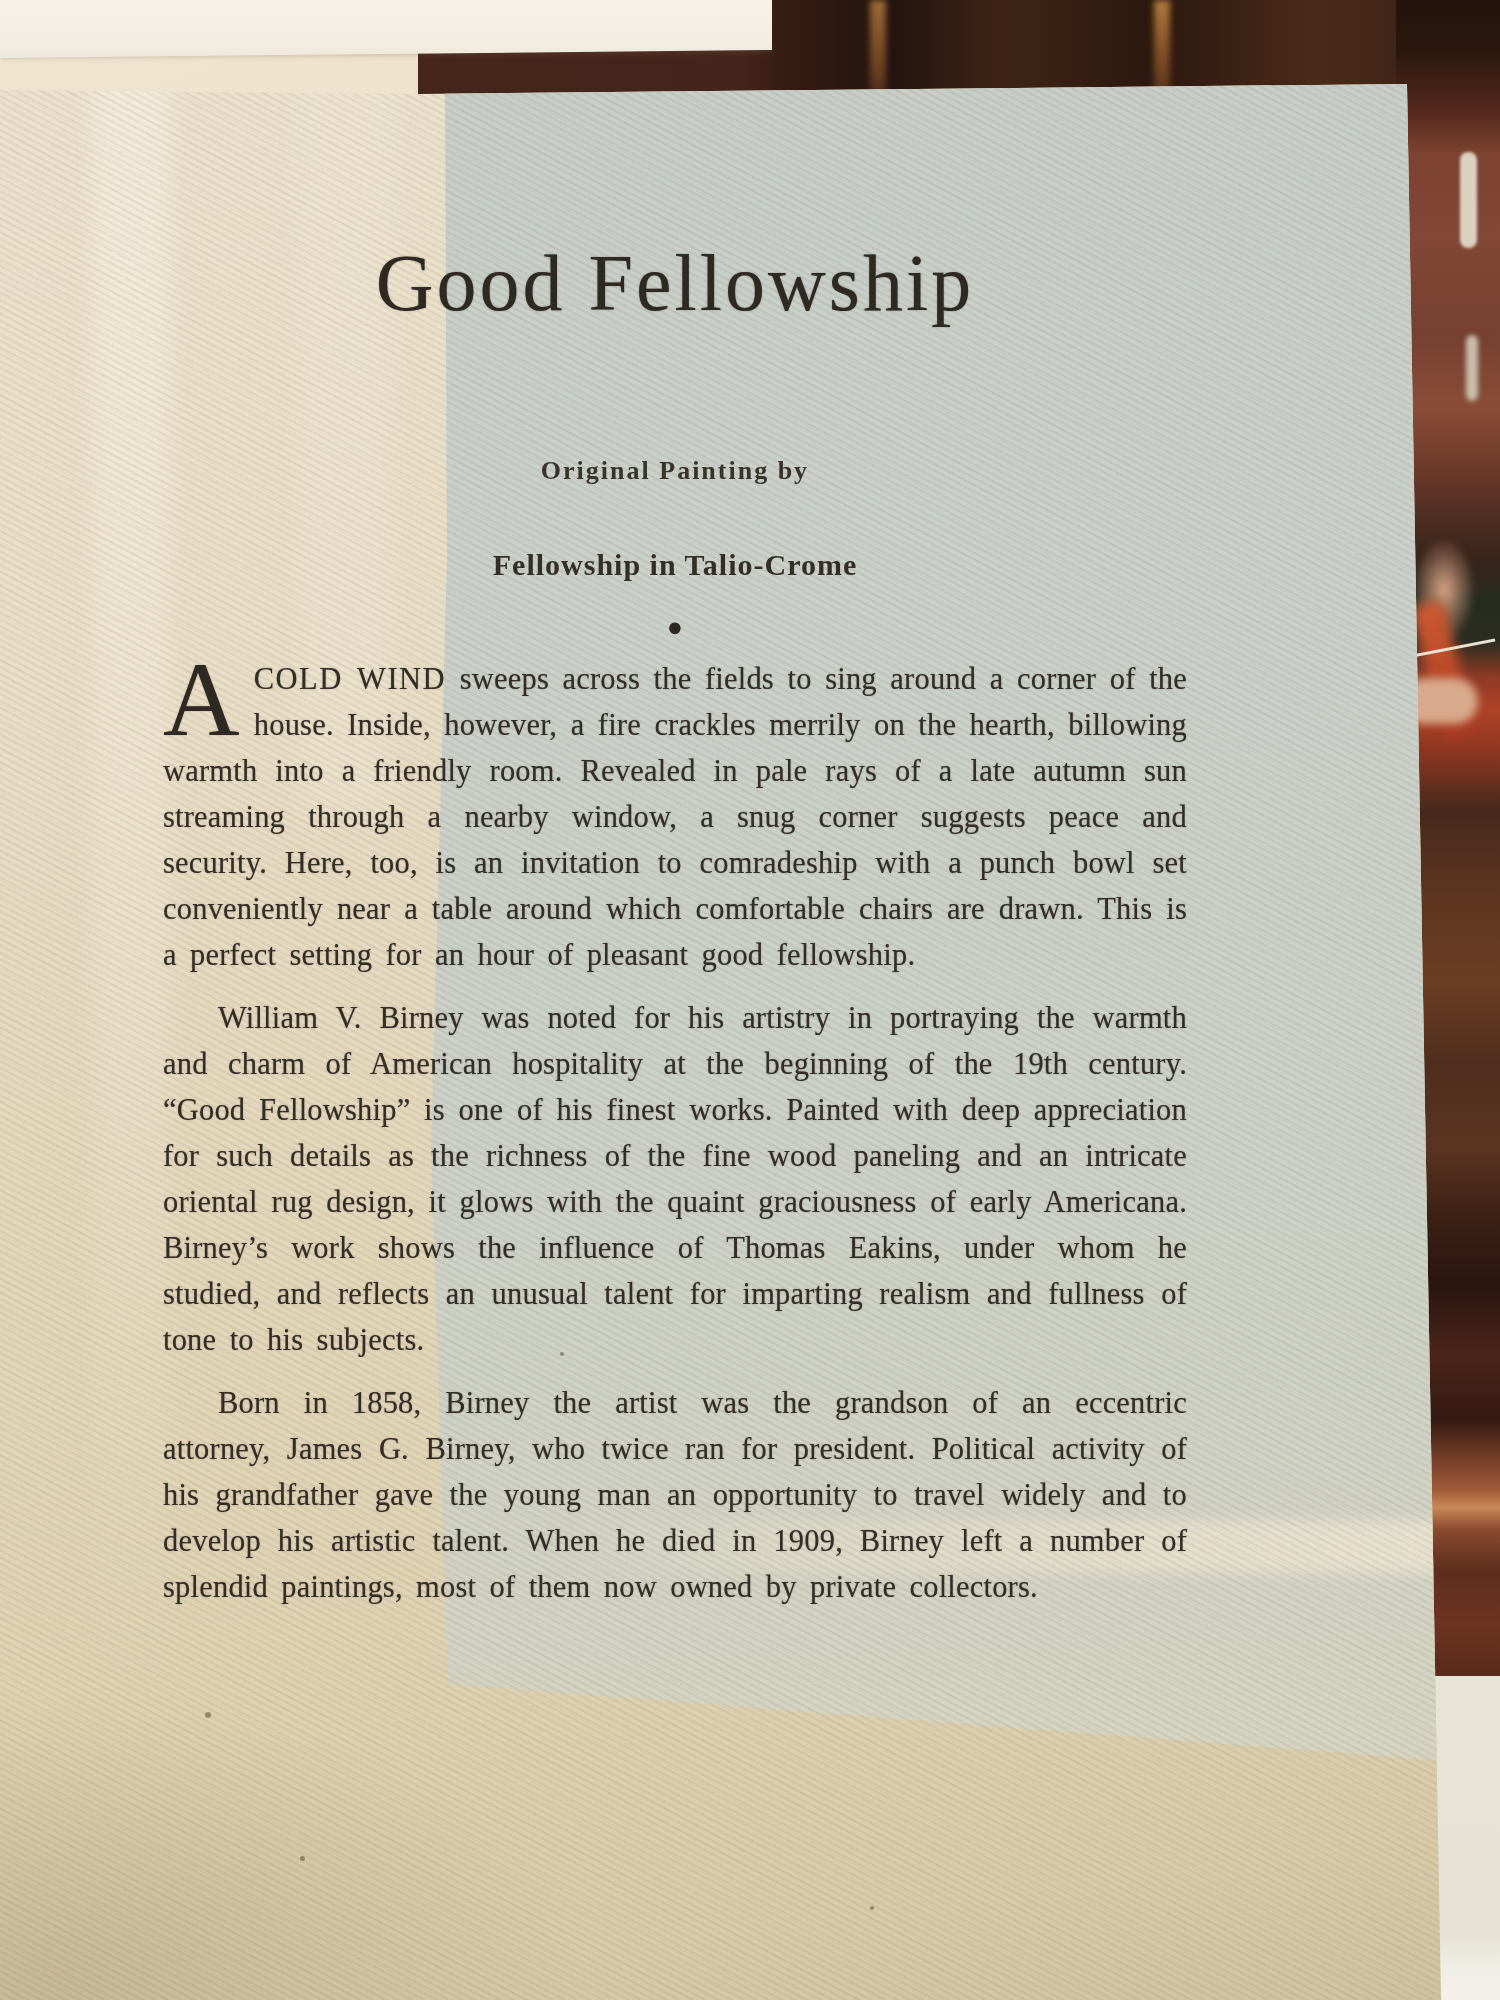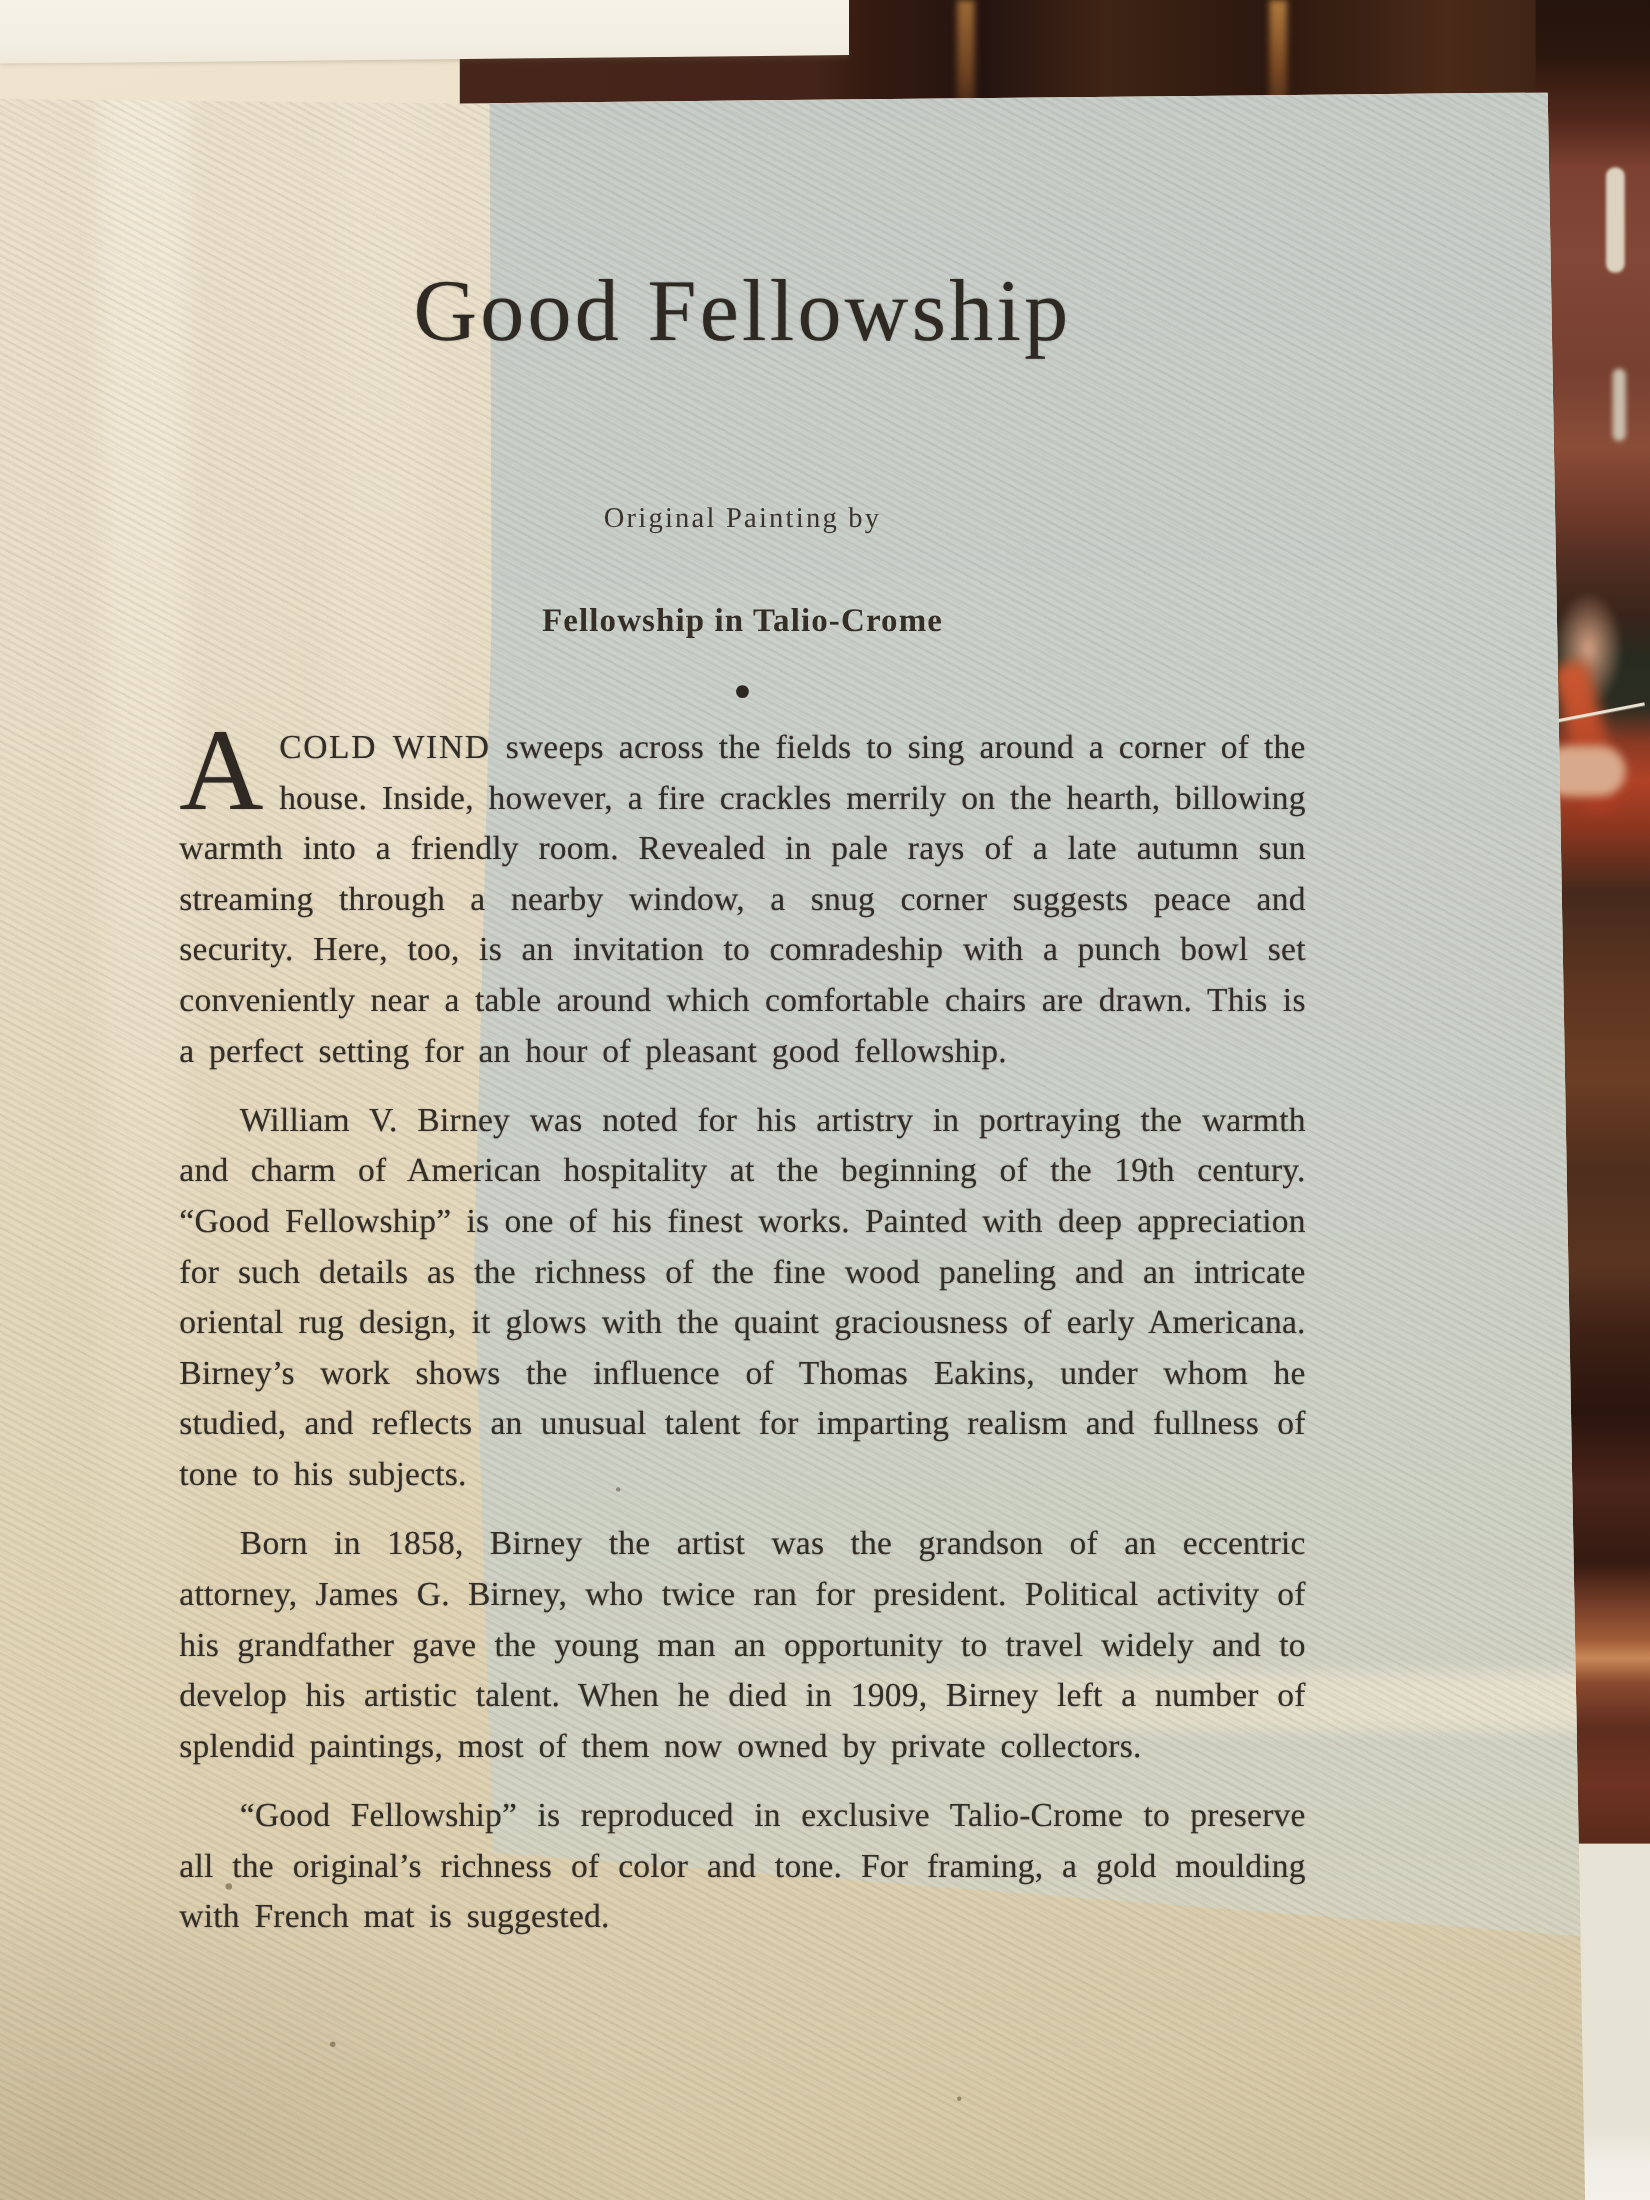--- a/index.html
+++ b/index.html
@@ -97,21 +97,21 @@
   .white-sheet{
     left:0;top:0;width:772px;height:58px;
     clip-path:polygon(0 0,100% 0,100% 50px,0 58px);
     background:linear-gradient(180deg,#f6f2e8 0%,#f3eee3 70%,#efe9db 100%);
   }
   
   .doc{left:163px;top:0;width:1024px;height:2000px;color:#332d27;}
   .doc .centered{left:0;width:100%;text-align:center;}
   .title{top:238px;font-size:80px;letter-spacing:3px;font-weight:400;color:#2e2923;
     text-shadow:0 0 1.5px rgba(46,41,35,.5);}
-  .byline{top:456px;font-size:26px;letter-spacing:2px;color:#3a332c;font-weight:400;}
+  .byline{top:456px;font-size:26px;letter-spacing:2px;color:#3a332c;font-weight:700;}
   .artist{top:498px;font-size:31px;letter-spacing:2.5px;font-weight:700;color:#342e27;}
   .process{top:548px;font-size:30px;letter-spacing:1px;font-weight:700;color:#342e27;}
   .bullet{top:612px;font-size:27px;color:#2c2721;}
   .body{left:0;top:656px;width:1024px;text-align:justify;
     font-size:30.5px;line-height:46px;word-spacing:5.5px;letter-spacing:.2px;
     color:#332d27;text-shadow:0 0 1.2px rgba(51,45,39,.5);}
   .body p{margin:0 0 17px 0;text-indent:55px;}
   .body p.first{text-indent:0;}
   .dropcap{float:left;font-size:106px;line-height:80px;padding:4px 14px 0 0;color:#2e2923;}
   .lead{letter-spacing:1.5px;}
@@ -157,21 +157,20 @@
     <div class="abs doc">
       <div class="abs centered title">Good Fellowship</div>
       <div class="abs centered byline">Original Painting by</div>
       <div class="abs centered process">Fellowship in Talio-Crome</div>
       <div class="abs centered bullet">●</div>
 
       <div class="abs body">
         <p class="first"><span class="dropcap">A</span><span class="lead">COLD WIND</span> <span>sweeps across the fields to sing around a corner of the house.  Inside, however, a fire crackles merrily on the hearth, billowing warmth into a friendly room.  Revealed in pale rays of a late autumn sun streaming through a nearby window, a snug corner suggests peace and security.  Here, too, is an invitation to comradeship with a punch bowl set conveniently near a table around which comfortable chairs are drawn.  This is a perfect setting for an hour of pleasant good fellowship.</span></p>
         <p><span>William V. Birney was noted for his artistry in portraying the warmth and charm of American hospitality at the beginning of the 19th century.  “Good Fellowship” is one of his finest works. Painted with deep appreciation for such details as the richness of the fine wood paneling and an intricate oriental rug design, it glows with the quaint graciousness of early Americana.  Birney’s work shows the influence of Thomas Eakins, under whom he studied, and reflects an unusual talent for imparting realism and fullness of tone to his subjects.</span></p>
         <p><span>Born in 1858, Birney the artist was the grandson of an eccentric attorney, James G. Birney, who twice ran for president. Political activity of his grandfather gave the young man an opportunity to travel widely and to develop his artistic talent.  When he died in 1909, Birney left a number of splendid paintings, most of them now owned by private collectors.</span></p>
-        <p><span>“Good Fellowship” is reproduced in exclusive Talio-Crome to preserve all the original’s richness of color and tone.  For framing, a gold moulding with French mat is suggested.</span></p>
       </div>
     </div>
   </div>
 
   <div class="abs sheet-shadow"></div>
   <div class="abs white-sheet"></div>
 
 </div>
 
 </body></html>

